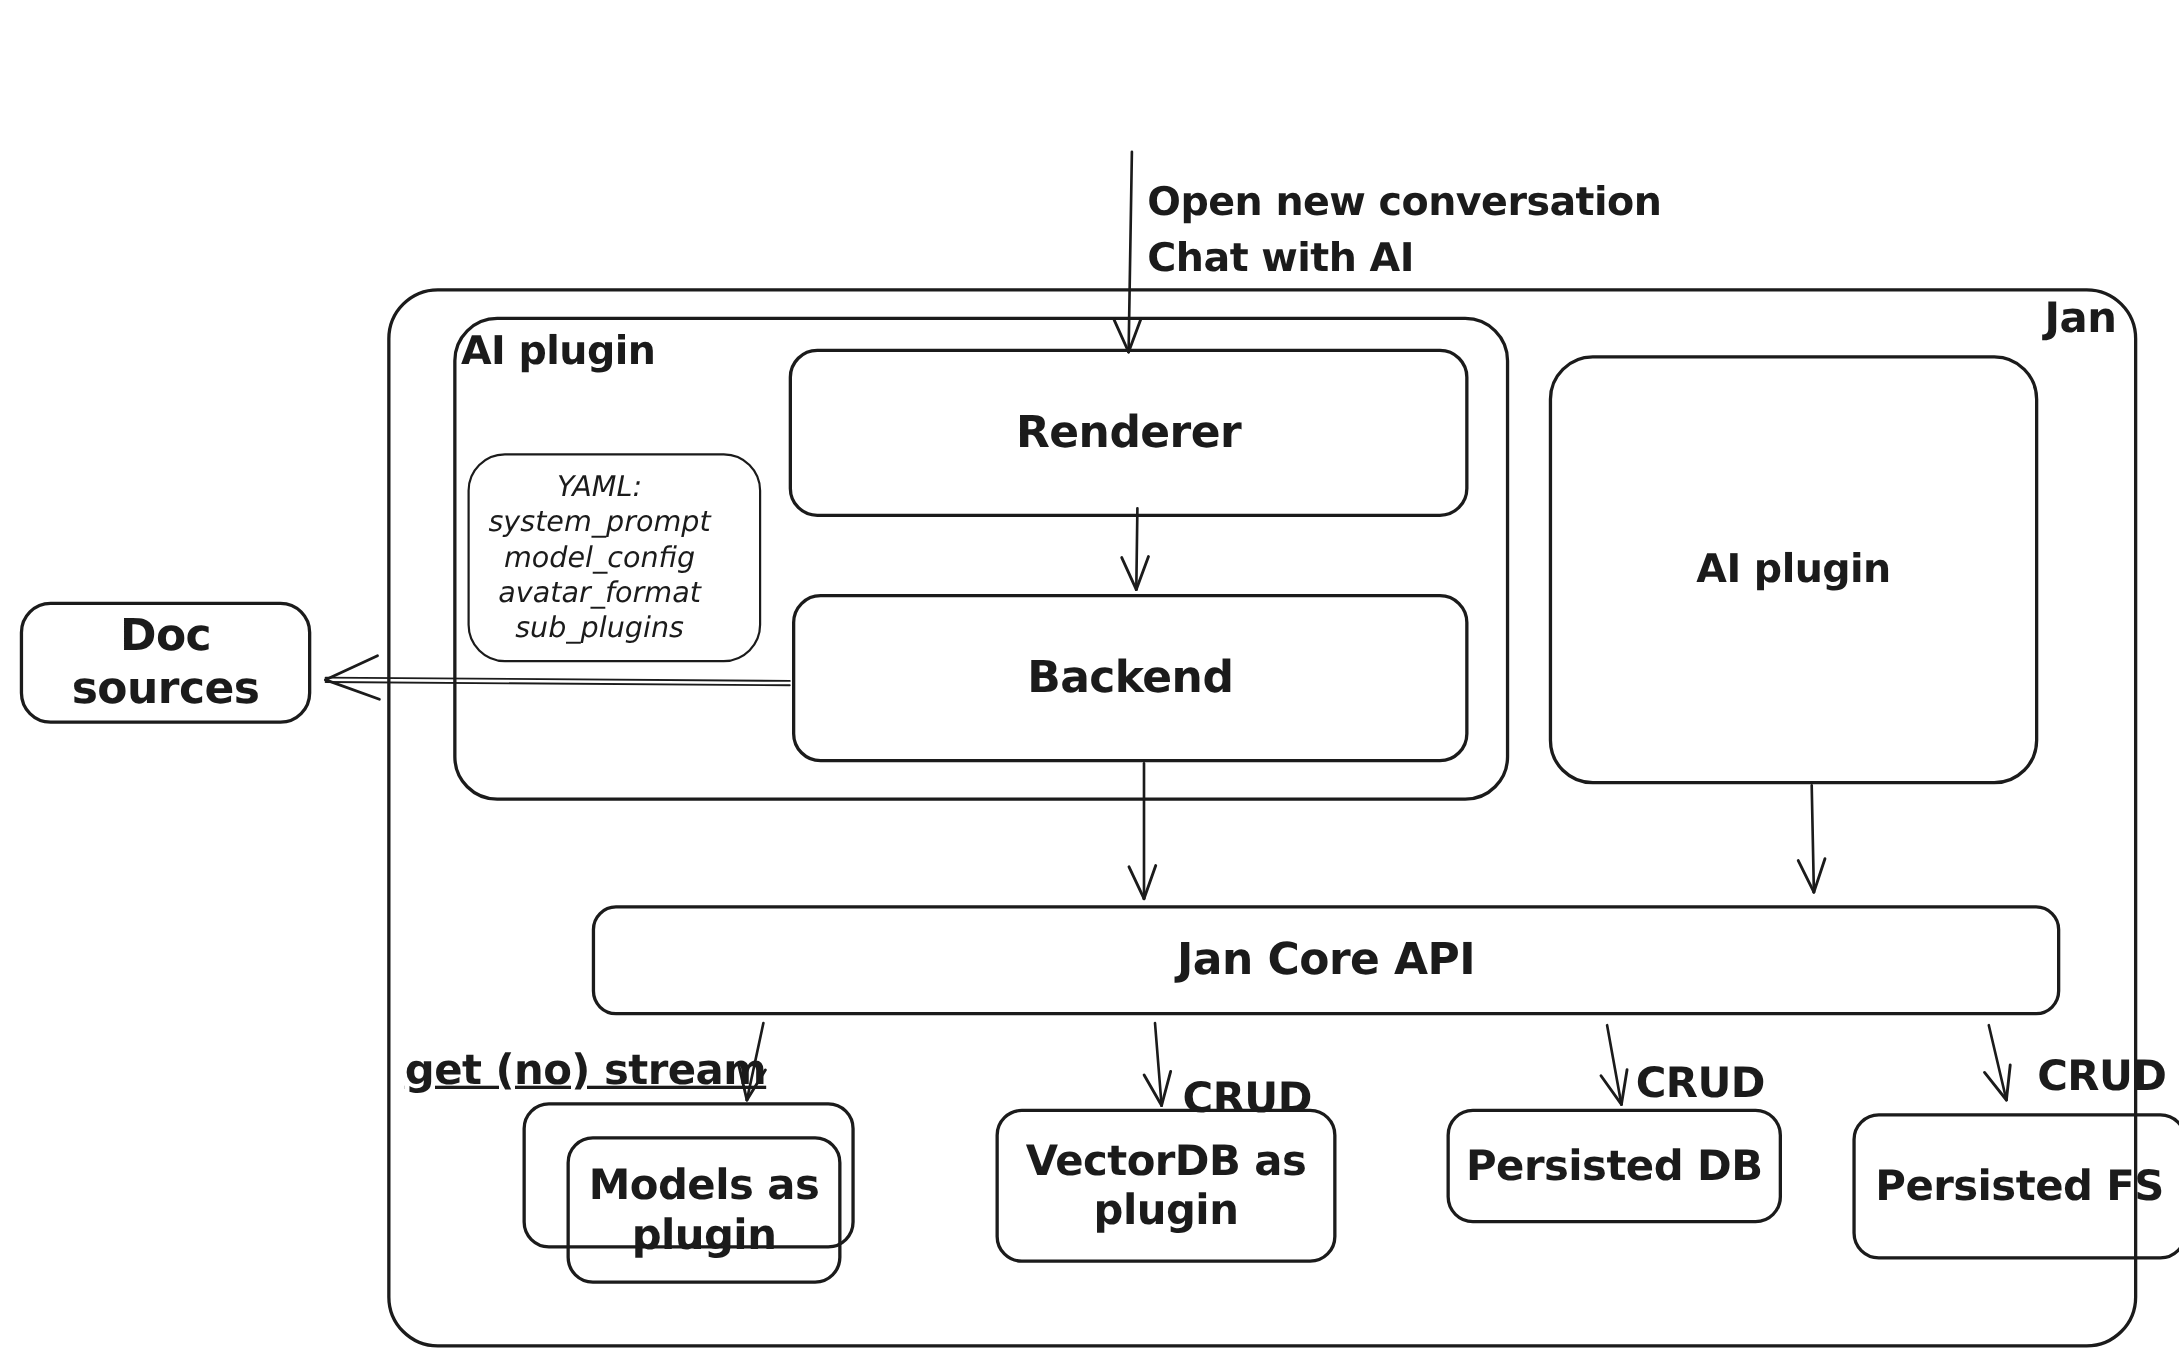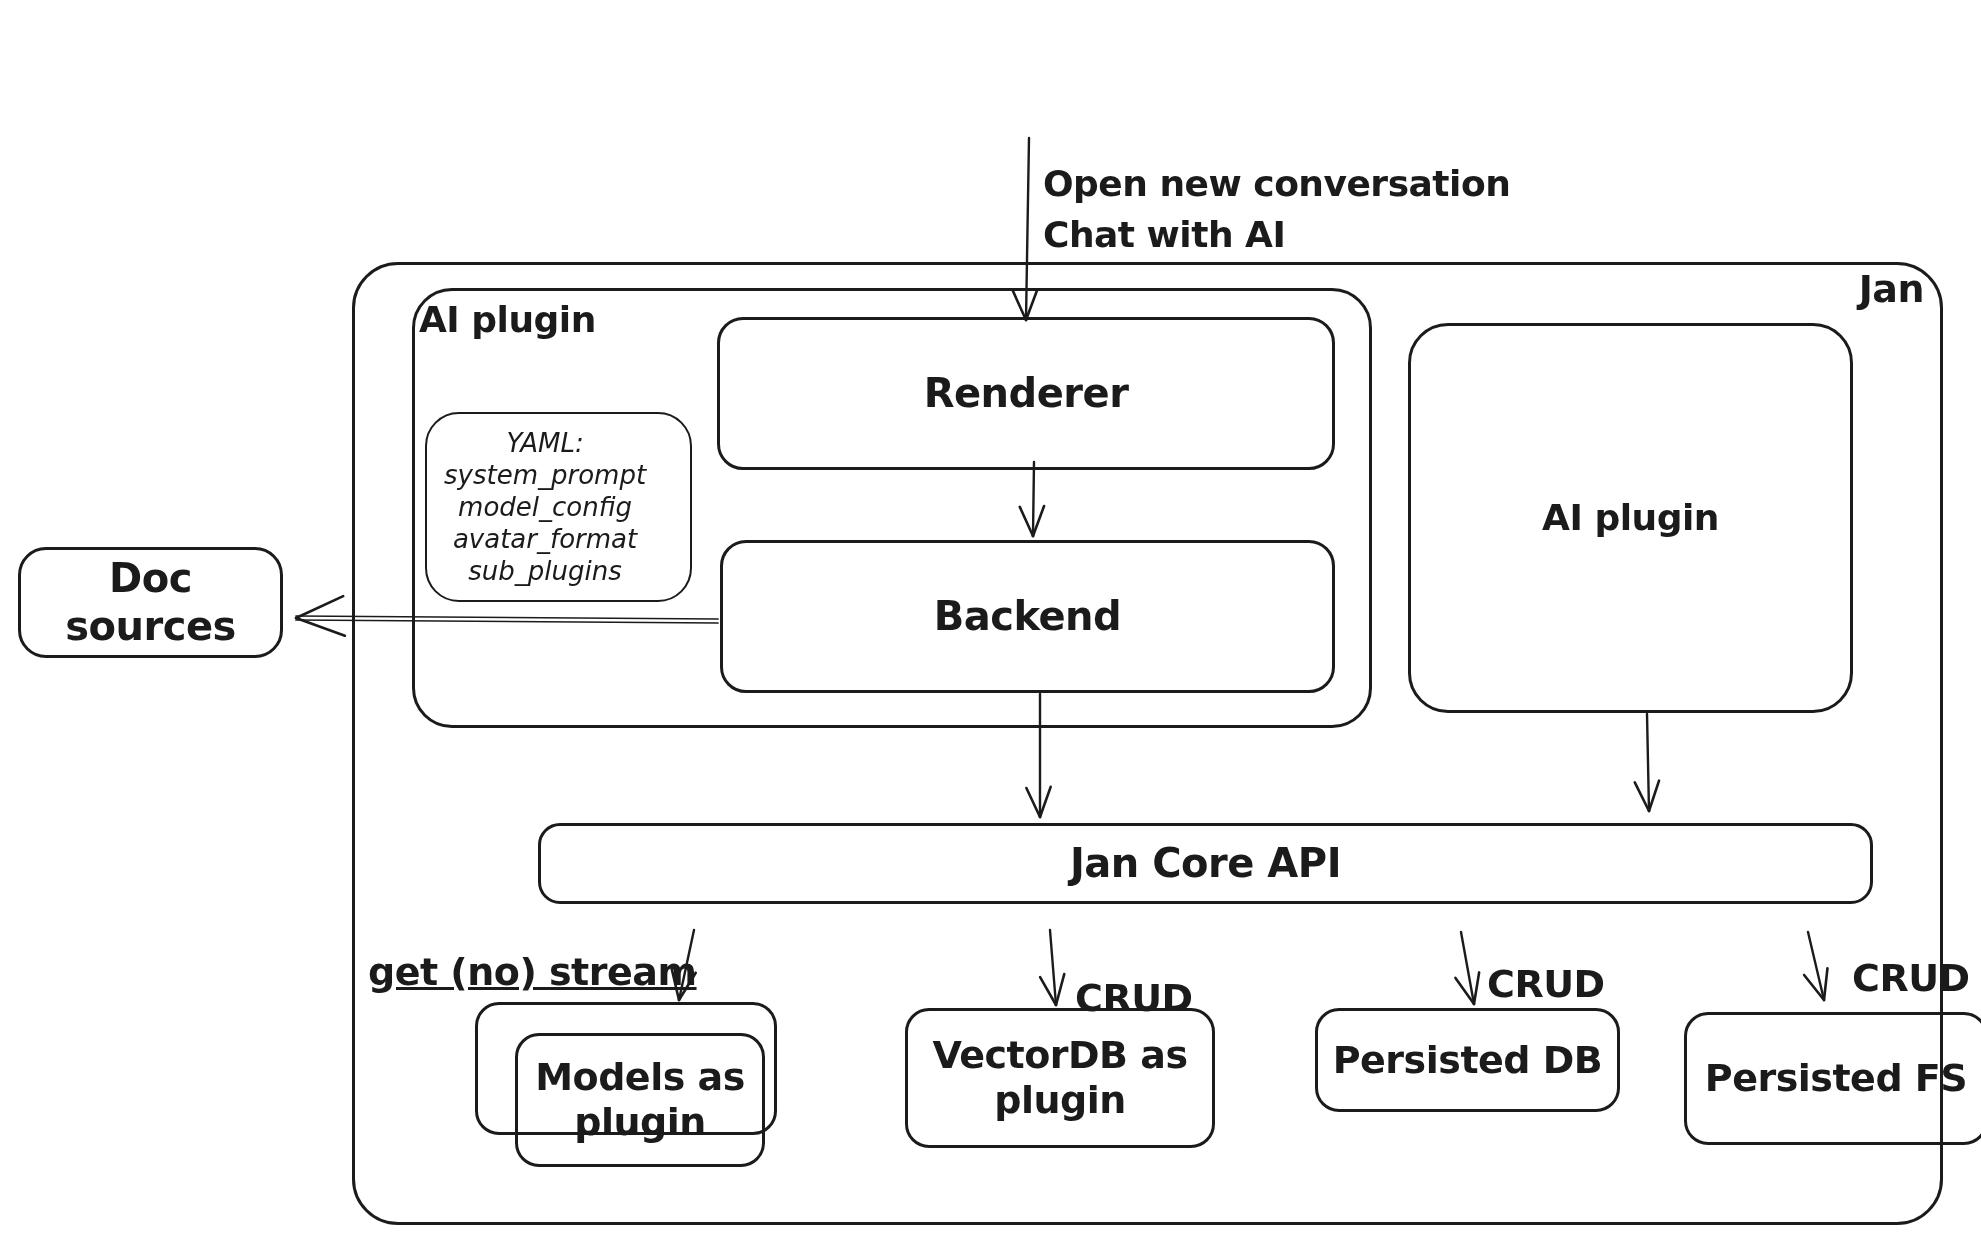--- a/index.html
+++ b/index.html
@@ -65,21 +65,21 @@
     </div>
     <div class="node align-center" style="left: 720px; top: 540px; width: 615px; height: 153px; border-radius: 26px;">
       <div class="node-label" style="font-size: 40px;">Backend</div>
     </div>
     <div class="node align-center" style="left: 1408px; top: 323px; width: 445px; height: 390px; border-radius: 40px;">
       <div class="node-label" style="font-size: 36px;">AI plugin</div>
     </div>
     <div class="node align-center" style="left: 18px; top: 547px; width: 265px; height: 111px; border-radius: 28px;">
       <div class="node-label" style="font-size: 40px;">Doc sources</div>
     </div>
-    <div class="node align-center" style="left: 538px; top: 823px; width: 1335px; height: 81px; border-radius: 22px;">
+    <div class="node align-center" style="left: 538px; top: 823px; width: 1335px; height: 100px; border-radius: 22px;">
       <div class="node-label" style="font-size: 40px;">Jan Core API</div>
     </div>
     <div class="node align-center" style="left: 475px; top: 1002px; width: 302px; height: 133px; border-radius: 24px;"></div>
     <div class="node align-center" style="left: 515px; top: 1033px; width: 250px; height: 134px; border-radius: 24px;">
       <div class="node-label" style="font-size: 38px;">Models as
 plugin</div>
     </div>
     <div class="node align-center" style="left: 905px; top: 1008px; width: 310px; height: 140px; border-radius: 24px;">
       <div class="node-label" style="font-size: 38px;">VectorDB as
 plugin</div>

